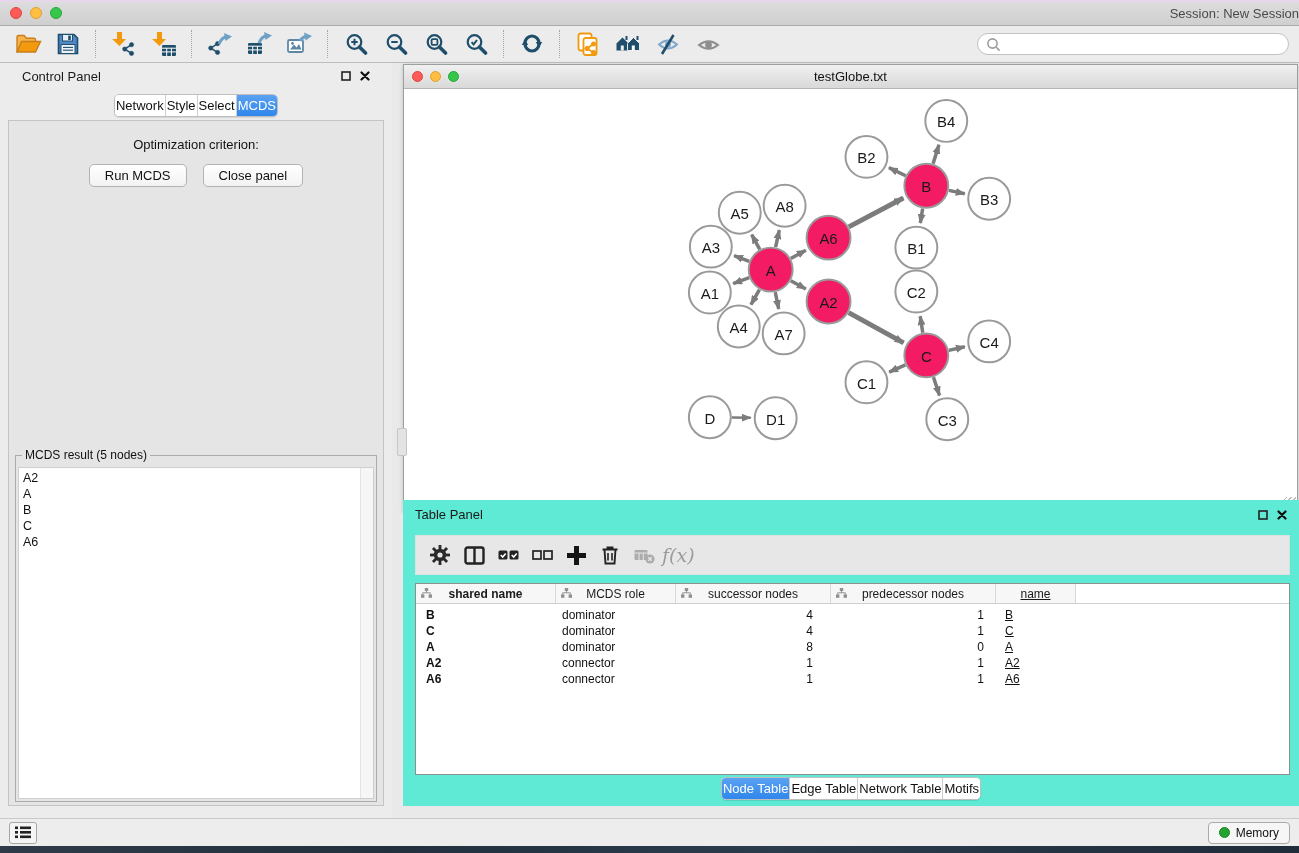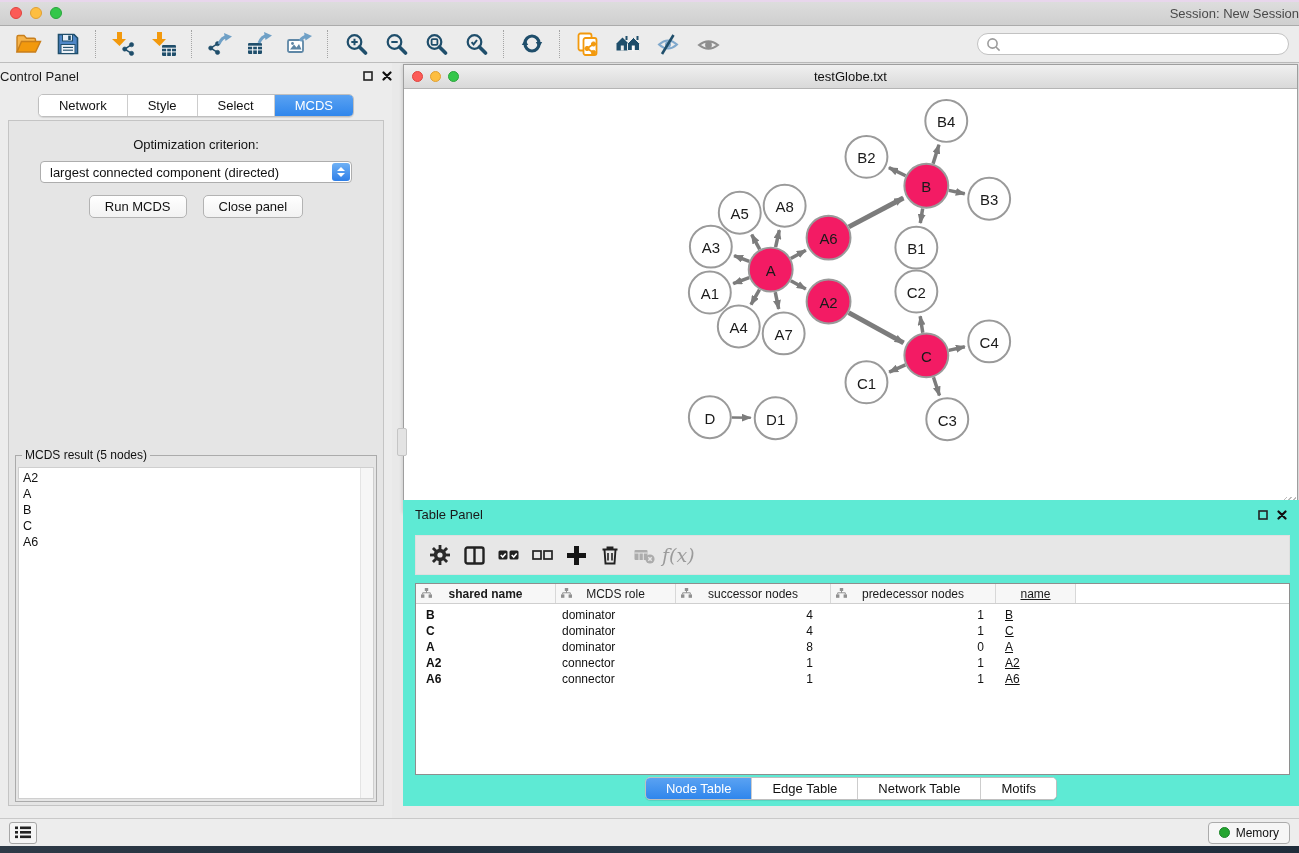--- a/index.html
+++ b/index.html
@@ -17,26 +17,26 @@
   
   .toolbar{position:absolute;top:26px;left:0;right:0;height:36px;background:#ECECEC;border-bottom:1px solid #BDBDBD;
            display:flex;align-items:center;padding:0 8px;}
   .tb-btn{width:40px;height:32px;display:flex;align-items:center;justify-content:center;background:none;border:none;padding:0;cursor:pointer;}
   .tb-sep{width:1px;height:28px;border-left:1px dotted #A5A5A5;margin:0 7px;}
   .searchbox{margin-left:auto;margin-right:2px;width:294px;height:20px;background:#fff;border:1px solid #C2C2C2;border-radius:11px;
              display:flex;align-items:center;padding:0 8px;gap:4px;}
   .searchbox input{border:none;outline:none;flex:1;font-size:12px;font-family:"Liberation Sans",sans-serif;background:transparent;}
   
   .control-panel{position:absolute;top:63px;left:0;width:392px;height:755px;background:#ECECEC;}
-  .cp-header{height:26px;display:flex;align-items:center;padding:0 0;font-size:13px;color:#1A1A1A;}
+  .cp-header{height:26px;display:flex;align-items:center;padding:0 22px;font-size:13px;color:#1A1A1A;}
   .panel-btns{margin-left:auto;display:flex;gap:9px;align-items:center;}
   .panel-btns span{display:flex;cursor:pointer;}
   .cp-tabs{position:absolute;top:31px;left:0;right:0;display:flex;justify-content:center;z-index:2;}
   .seg{display:inline-flex;border:1px solid #BFBFBF;border-radius:5px;background:#fff;overflow:hidden;box-shadow:0 1px 1px rgba(0,0,0,.10);}
-  .seg-tab{padding:3px 20px;font-size:13px;color:#111;border-left:1px solid #CDCDCD;background:#fff;cursor:pointer;white-space:nowrap;}
+  .seg-tab{padding:3px 1px;font-size:13px;color:#111;border-left:1px solid #CDCDCD;background:#fff;cursor:pointer;white-space:nowrap;}
   .seg-tab:first-child{border-left:none;}
   .seg-tab.sel{background:linear-gradient(#5AA2F2,#2F86EC);color:#fff;}
   .cp-box{position:absolute;top:57px;left:8px;right:8px;bottom:12px;background:#E5E5E5;border:1px solid #C4C4C4;}
   .opt-label{margin-top:16px;text-align:center;font-size:13px;color:#111;}
   .selectbox{position:relative;margin:9px auto 0;width:312px;height:22px;background:#fff;border:1px solid #ADADAD;border-radius:4px;
              display:flex;align-items:center;cursor:pointer;box-sizing:border-box;}
   .selectbox .val{padding-left:9px;font-size:13px;color:#111;}
   .stepper{position:absolute;right:1px;top:1px;bottom:1px;width:18px;background:linear-gradient(#6FB1F5,#2E7FE8);
            border-radius:3px;display:flex;flex-direction:column;align-items:center;justify-content:center;gap:2px;}
   .chev{width:0;height:0;border-left:4px solid transparent;border-right:4px solid transparent;}
@@ -288,27 +288,20 @@
     <div class="cp-tabs">
       <div class="seg">
         <span class="seg-tab">Network</span>
         <span class="seg-tab">Style</span>
         <span class="seg-tab">Select</span>
         <span class="seg-tab sel">MCDS</span>
       </div>
     </div>
     <div class="cp-box">
       <div class="opt-label">Optimization criterion:</div>
-      <div class="selectbox">
-        <span class="val">largest connected component (directed)</span>
-        <span class="stepper">
-          <span class="chev up"></span>
-            <span class="chev down"></span>
-        </span>
-      </div>
       <div class="btn-row">
         <button class="mac-btn">Run MCDS</button>
         <button class="mac-btn">Close panel</button>
       </div>
       <div class="groupbox">
         <span class="gb-legend">MCDS result (5 nodes)</span>
         <ul class="result-list">
           <li>A2</li>
           <li>A</li>
           <li>B</li>

